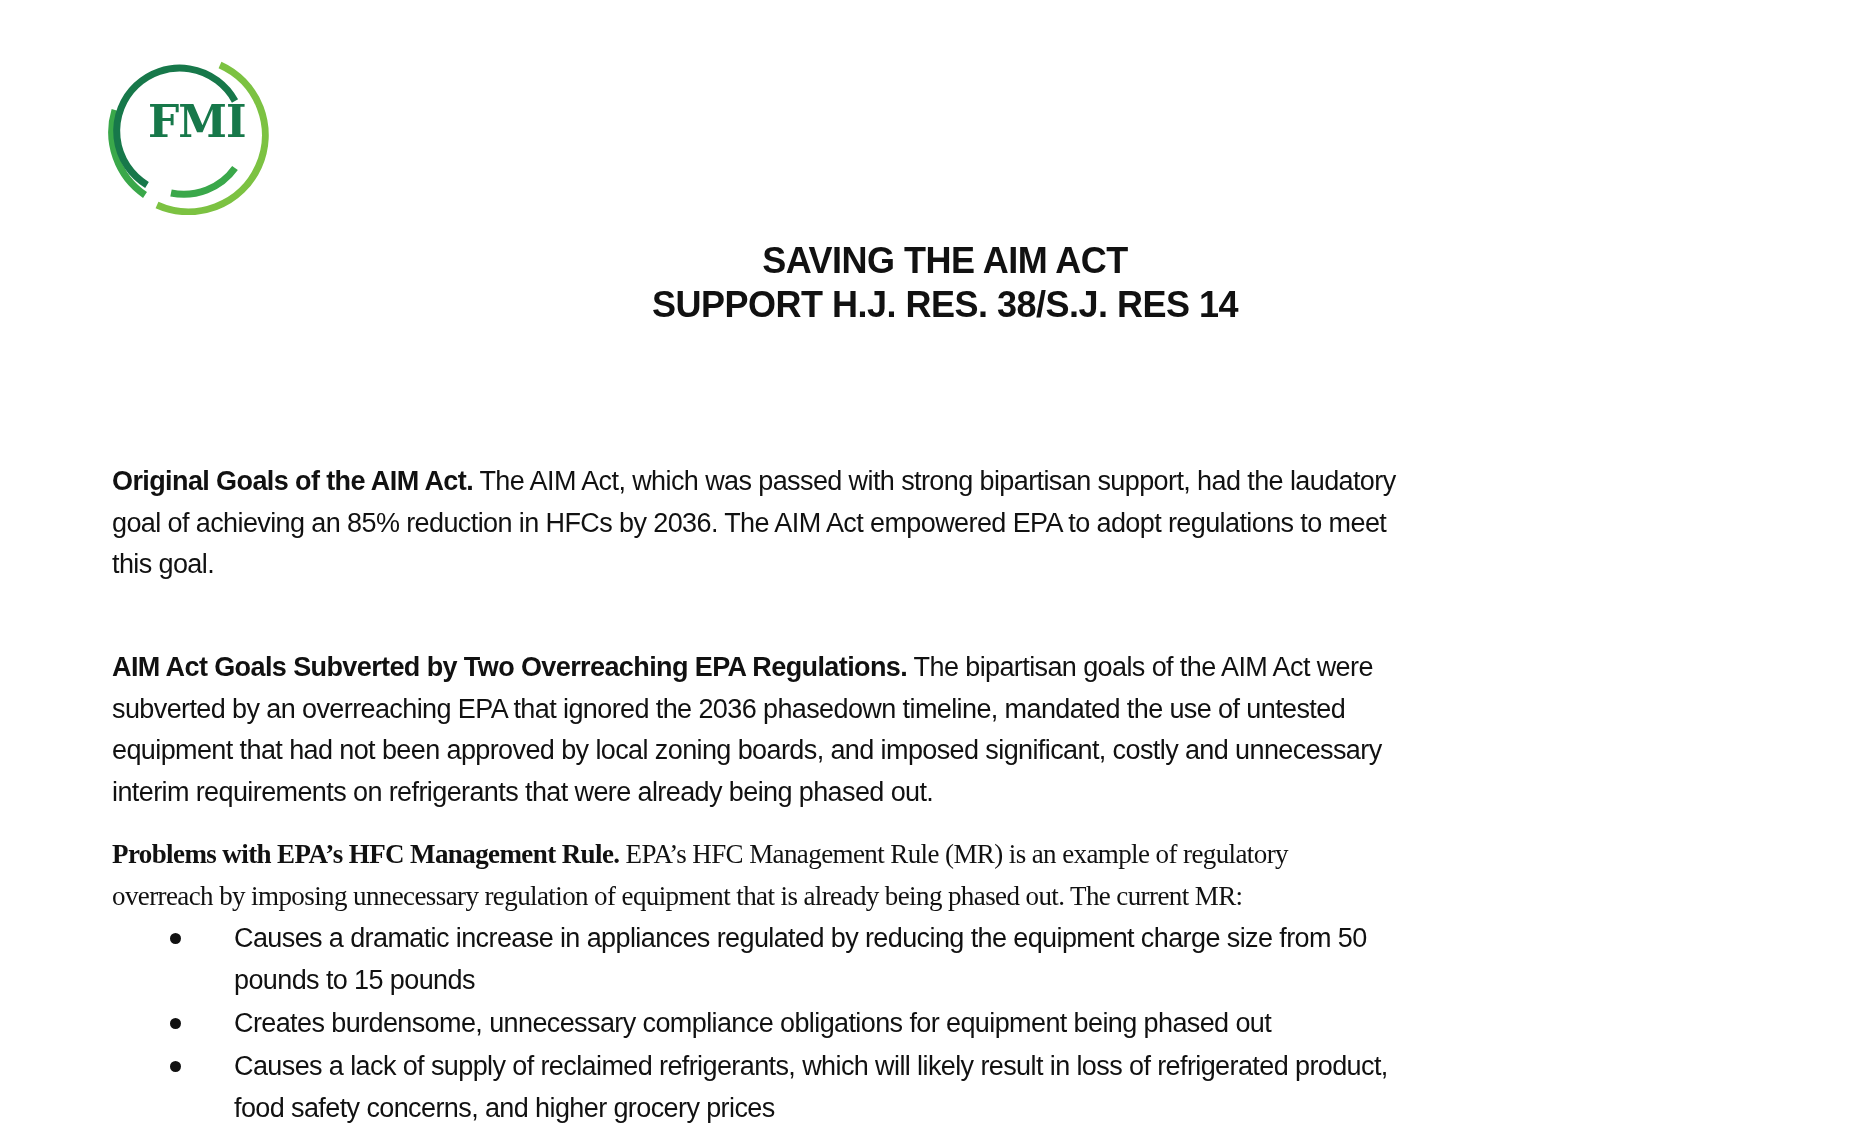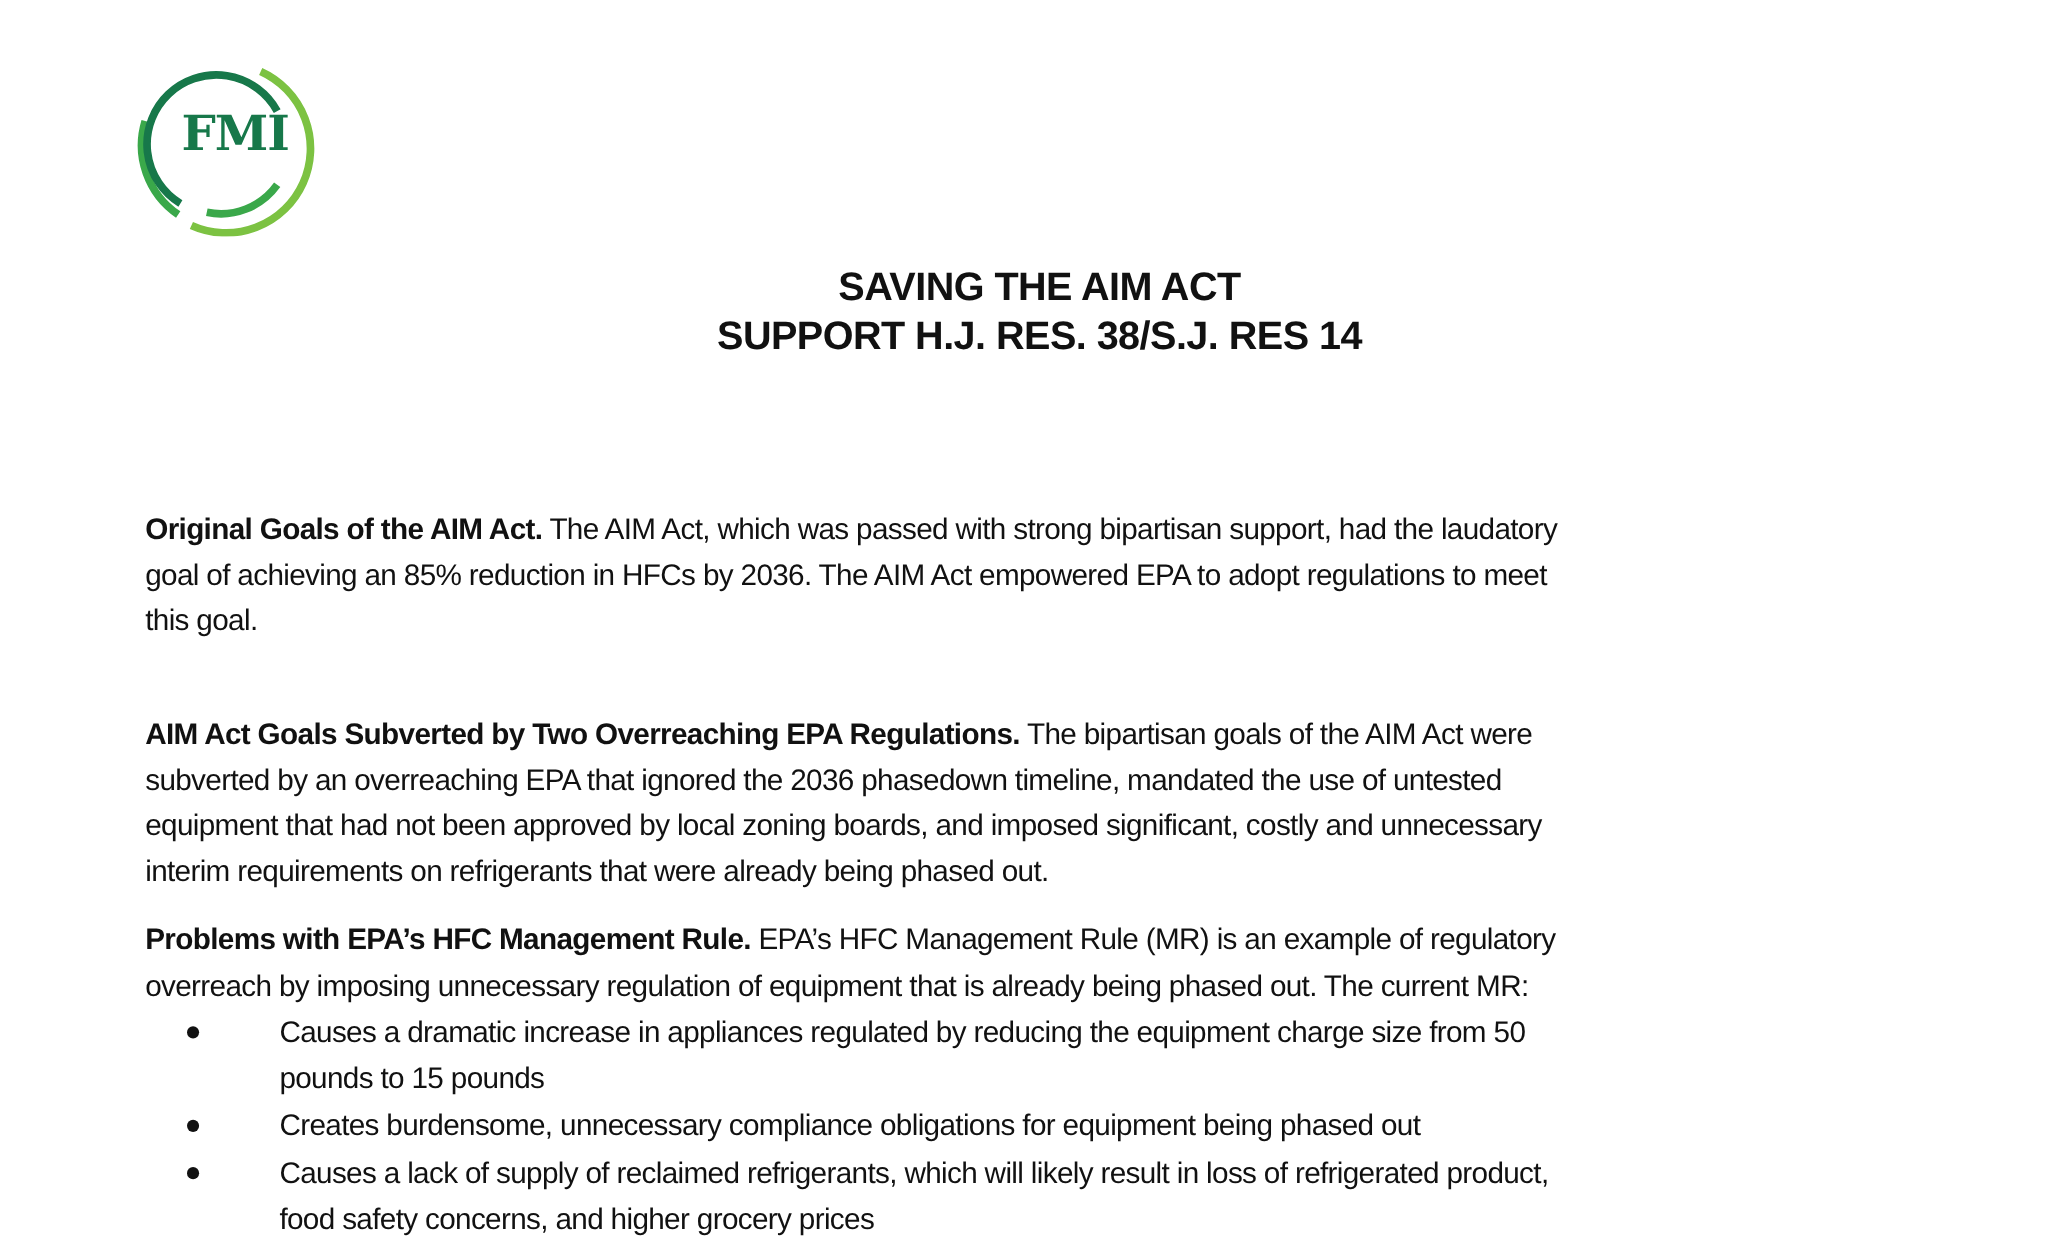--- a/index.html
+++ b/index.html
@@ -1,32 +1,32 @@
 <!DOCTYPE html>
 <html><head>
   <meta charset="utf-8">
   <style>
     html, body { margin:0; padding:0; background:#ffffff; }
     body { width:1865px; height:1139px; position:relative; overflow:hidden;
            font-family:"Liberation Sans", sans-serif; color:#111; }
-    .logo { position:absolute; left:122px; top:55px; width:360px; height:160px; }
+    .logo { position:absolute; left:105px; top:55px; width:360px; height:160px; }
     .logo svg { position:absolute; left:0; top:0; }
     .logo-fmi { position:absolute; left:43px; top:41px; font-family:"DejaVu Serif", serif;
                 font-weight:bold; font-size:44px; color:#17784a; letter-spacing:-1px; }
     .logo-text { position:absolute; left:174px; top:45px; font-family:"Liberation Sans", sans-serif;
                  font-weight:bold; font-size:23px; line-height:23px; color:#17784a; }
     .logo-text div { white-space:nowrap; }
     .title { position:absolute; left:0; width:1890px; text-align:center; font-weight:bold;
              font-size:36px; color:#111; letter-spacing:-0.5px; }
     .t1 { top:240px; }
     .t2 { top:284px; }
     .para { position:absolute; left:112px; font-size:27px; line-height:41.5px;
             letter-spacing:-0.6px; white-space:nowrap; }
     .para b { font-weight:bold; }
-    .line { display:block;margin-left:20px; }
+    .line { display:block; }
     .bullet-row { position:absolute; left:112px; font-size:27px; line-height:41.5px;
                   letter-spacing:-0.6px; white-space:nowrap; }
     .bullet-dot { position:absolute; left:58px; top:15px; width:11px; height:11px;
                   border-radius:50%; background:#111; }
     .bullet-text { position:absolute; left:122px; top:0; }
   </style>
 </head>
 <body>
 
 <div class="logo">
@@ -52,21 +52,21 @@
   <span class="line">this goal.</span>
 </div>
 
 <div class="para" style="top:647px;">
   <span class="line"><b>AIM Act Goals Subverted by Two Overreaching EPA Regulations.</b><span> The bipartisan goals of the AIM Act were</span></span>
   <span class="line">subverted by an overreaching EPA that ignored the 2036 phasedown timeline, mandated the use of untested</span>
   <span class="line">equipment that had not been approved by local zoning boards, and imposed significant, costly and unnecessary</span>
   <span class="line">interim requirements on refrigerants that were already being phased out.</span>
 </div>
 
-<div class="para" style="top:834px;">
+<div class="para" style="top:834px;font-family:Liberation Serif, serif;">
   <span class="line"><b>Problems with EPA’s HFC Management Rule.</b><span> EPA’s HFC Management Rule (MR) is an example of regulatory</span></span>
   <span class="line">overreach by imposing unnecessary regulation of equipment that is already being phased out. The current MR:</span>
 </div>
 
 <div class="bullet-row" style="top:918px;">
   <span class="bullet-dot"></span>
   <div class="bullet-text">
     <span class="line">Causes a dramatic increase in appliances regulated by reducing the equipment charge size from 50</span>
     <span class="line">pounds to 15 pounds</span>
   </div>

